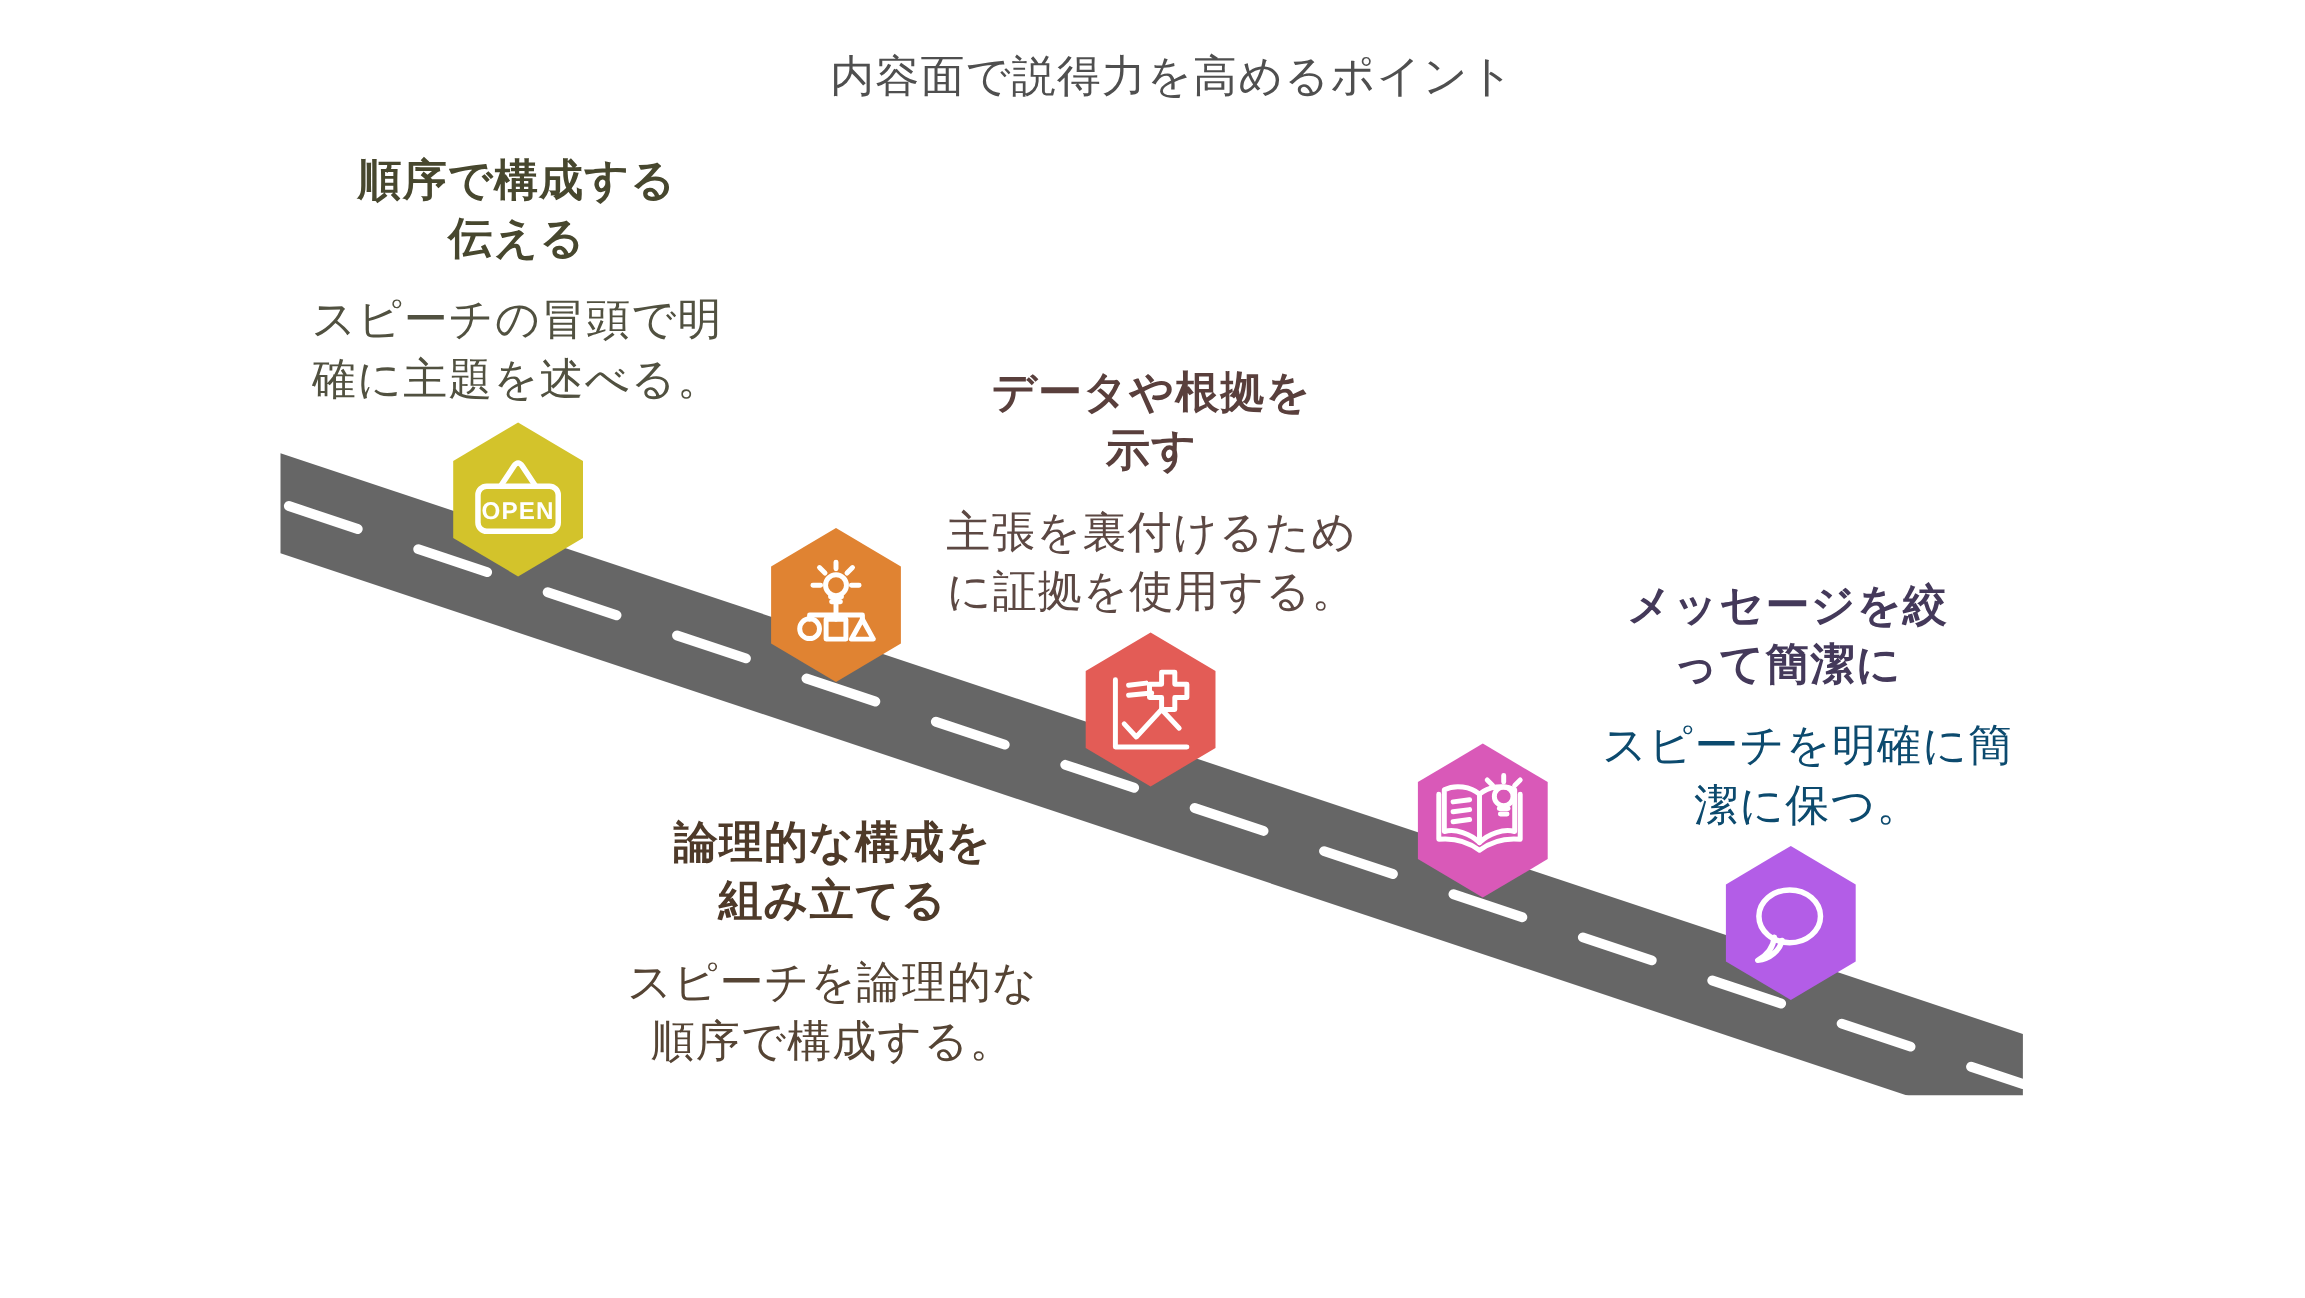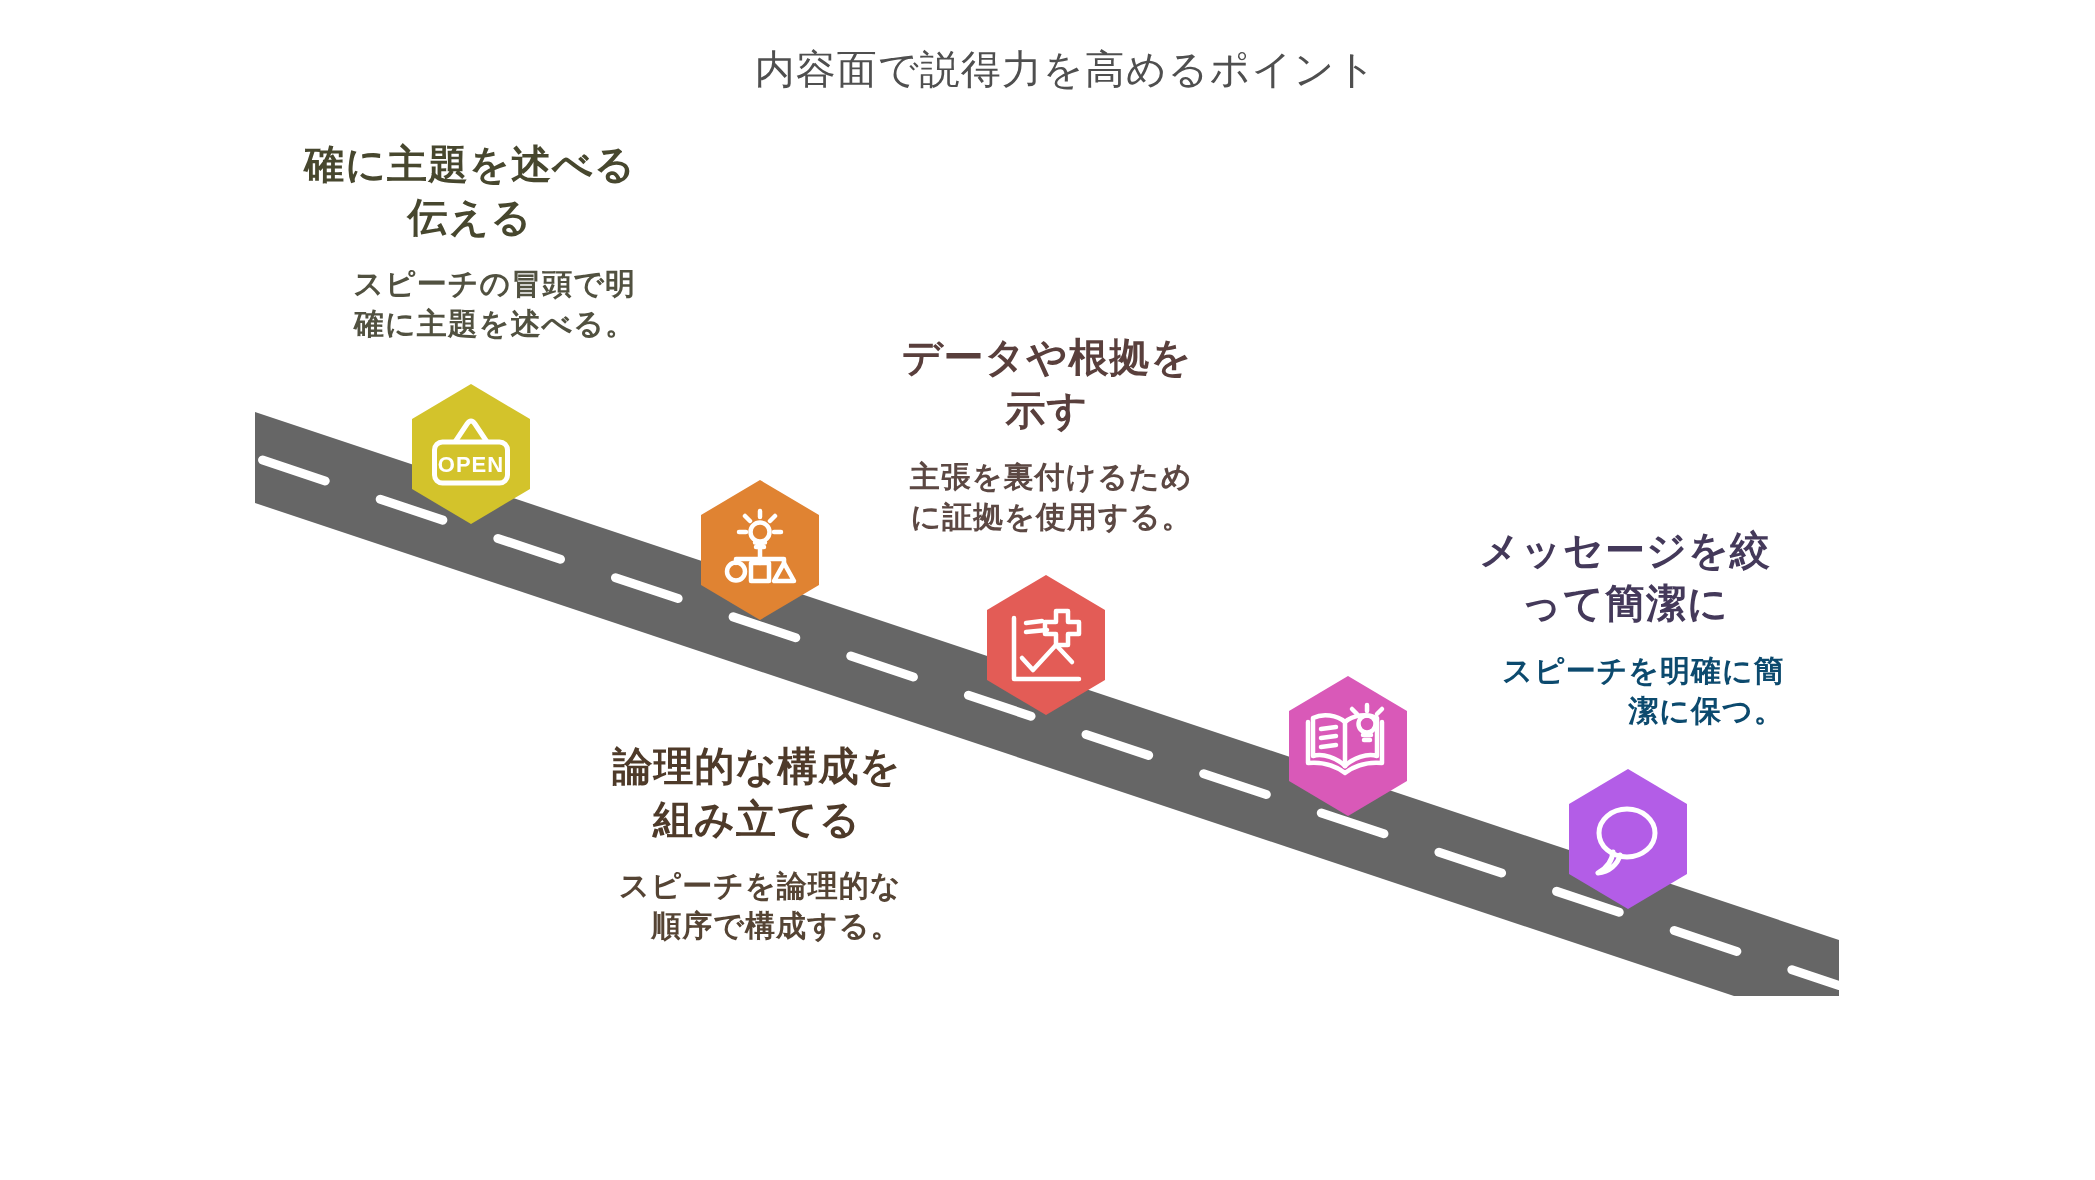--- a/index.html
+++ b/index.html
@@ -29,26 +29,25 @@
   }
   .step-heading {
     font-size: 40px;
     font-weight: 700;
     line-height: 1.32;
     white-space: pre-line;
     letter-spacing: 1px;
   }
   .step-desc {
     margin-top: 20px;
-    font-size: 30px;
-    font-weight: 700;
+    font-size: 40px;
+    font-weight: 400;
     line-height: 1.35;
     white-space: pre-line;
     letter-spacing: 1px;
-    text-align: right;
   }
   .pos-1 { left: 470px;  top: 138px; }
   .pos-2 { left: 757px;  top: 740px; }
   .pos-3 { left: 1047px; top: 331px; }
   .pos-4 { left: 1335px; top: 933px; }
   .pos-5 { left: 1625px; top: 525px; }
   .icon-stroke {
     fill: none;
     stroke: #ffffff;
     stroke-linecap: round;
@@ -123,21 +122,21 @@
     <g transform="translate(1628,839)">
       <polygon points="0,-70 59,-35 59,35 0,70 -59,35 -59,-35" style="fill: rgb(179, 93, 231);"></polygon>
       <g class="icon-stroke" stroke-width="5">
         <ellipse cx="-1" cy="-6" rx="28" ry="24"></ellipse>
         <path d="M -15,13 C -16,23 -23,30 -30,34 C -19,33 -10,25 -8,16"></path>
       </g>
     </g>
   </svg>
 
   <div class="step-text pos-1">
-    <div class="step-heading" style="color: rgb(71, 71, 46);">確に主題を述べる
+    <div class="step-heading" style="color: rgb(71, 71, 46);">順序で構成する
 伝える</div>
     <div class="step-desc" style="color: rgb(81, 81, 64);">スピーチの冒頭で明
 確に主題を述べる。</div>
   </div>
 
   <div class="step-text pos-3">
     <div class="step-heading" style="color: rgb(89, 63, 60);">データや根拠を
 示す</div>
     <div class="step-desc" style="color: rgb(92, 72, 67);">主張を裏付けるため
 に証拠を使用する。</div>

